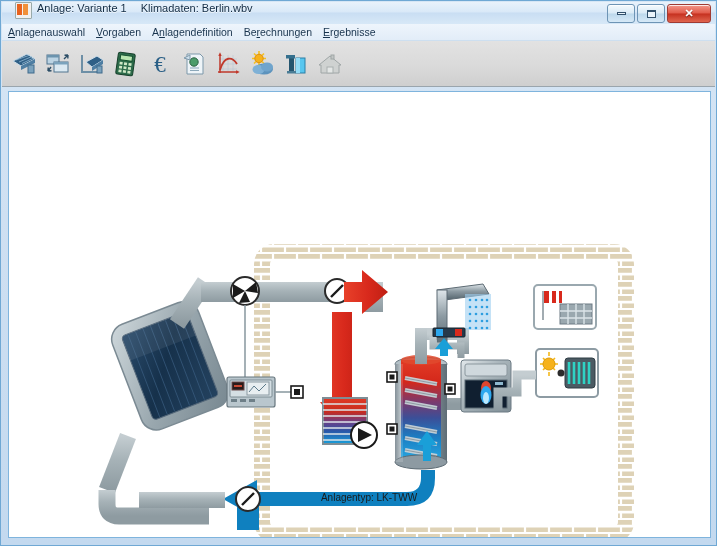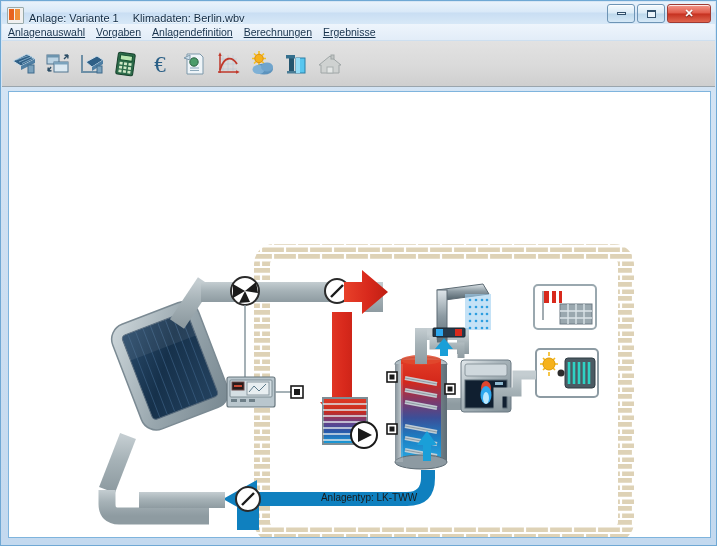--- a/index.html
+++ b/index.html
@@ -11,22 +11,23 @@
   .window{
     position:absolute;left:0;top:0;width:717px;height:546px;
     background:linear-gradient(to bottom,#d6e6f5 0%,#cfe0f2 40%,#c3d9ef 100%);
     border:1px solid #6fa8d4;
     box-sizing:border-box;
   }
   
   .titlebar{
     position:absolute;left:1px;top:1px;right:1px;height:22px;
     background:linear-gradient(to bottom,#e9f2fb 0%,#d9e9f8 45%,#c9def3 50%,#d7e8f7 100%);
-    display:flex;align-items:flex-end;
+    display:flex;align-items:flex-start;
     border-bottom:1px solid #b4cfe6;
+    padding-left:8px;
   }
   .app-icon{
     width:15px;height:15px;margin-left:5px;margin-right:5px;
     position:relative;flex:none;
     background:#f0f0f0;border:1px solid #9aa;
     border-radius:1px;overflow:hidden;
   }
   .app-icon:before{
     content:"";position:absolute;left:1px;top:1px;width:5px;height:11px;
     background:#e8621e;
@@ -58,21 +59,21 @@
   .glyph-max{width:9px;height:8px;border:1px solid #31506b;border-top-width:2px;background:#eaf4fb;box-sizing:border-box;}
   .glyph-close{color:#fff;font-size:11px;font-weight:bold;line-height:1;text-shadow:0 1px 1px rgba(0,0,0,.45);}
   
   .menubar{
     position:absolute;left:1px;top:23px;right:1px;height:16px;
     background:linear-gradient(to bottom,#eef5fc,#e2edf8);
     display:flex;align-items:center;padding-left:6px;
     border-bottom:1px solid #cddff0;
   }
   .menu-item{
-    font-size:10.5px;color:#18334d;margin-right:11px;white-space:nowrap;cursor:default;text-decoration:underline;
+    font-size:10.5px;color:#18334d;margin-right:11px;white-space:nowrap;cursor:default;
   }
   .menu-item u{text-decoration:underline;}
   
   .toolbar{
     position:absolute;left:1px;top:40px;right:1px;height:45px;
     background:linear-gradient(to bottom,#e2e2e2 0%,#dadada 55%,#cfcfcf 100%);
     border-bottom:1px solid #9aa5ad;
     display:flex;align-items:center;padding-left:8px;gap:6px;
   }
   .tbtn{width:28px;height:30px;display:flex;align-items:center;justify-content:center;flex:none;}

